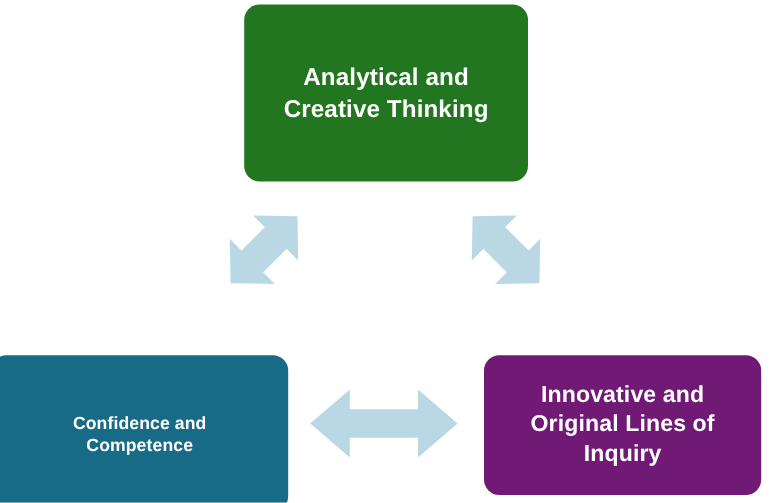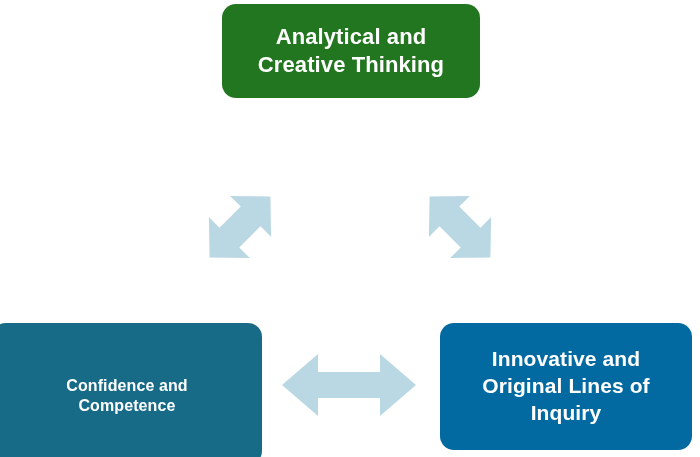--- a/index.html
+++ b/index.html
@@ -30,21 +30,21 @@
     line-height: 1.28;
     letter-spacing: 0.1px;
     white-space: pre-line;
     padding: 0 12px;
   }
   
   #node-analytical {
     left: 222px;
     top: 4px;
     width: 258px;
-    height: 94px;
+    height: 161px;
     background: #22761f;
   }
   #node-analytical .node-label {
     font-size: 22px;
   }
   
   #node-confidence {
     left: -8px;
     top: 323px;
     width: 270px;
@@ -54,21 +54,21 @@
   #node-confidence .node-label {
     font-size: 16px;
     padding-top: 4px;
   }
   
   #node-innovative {
     left: 440px;
     top: 323px;
     width: 252px;
     height: 127px;
-    background: #0369a1;
+    background: #701a75;
   }
   #node-innovative .node-label {
     font-size: 21px;
   }
   .arrow {
     position: absolute;
   }
   #arrow-left-diagonal {
     left: 185px;
     top: 162px;

